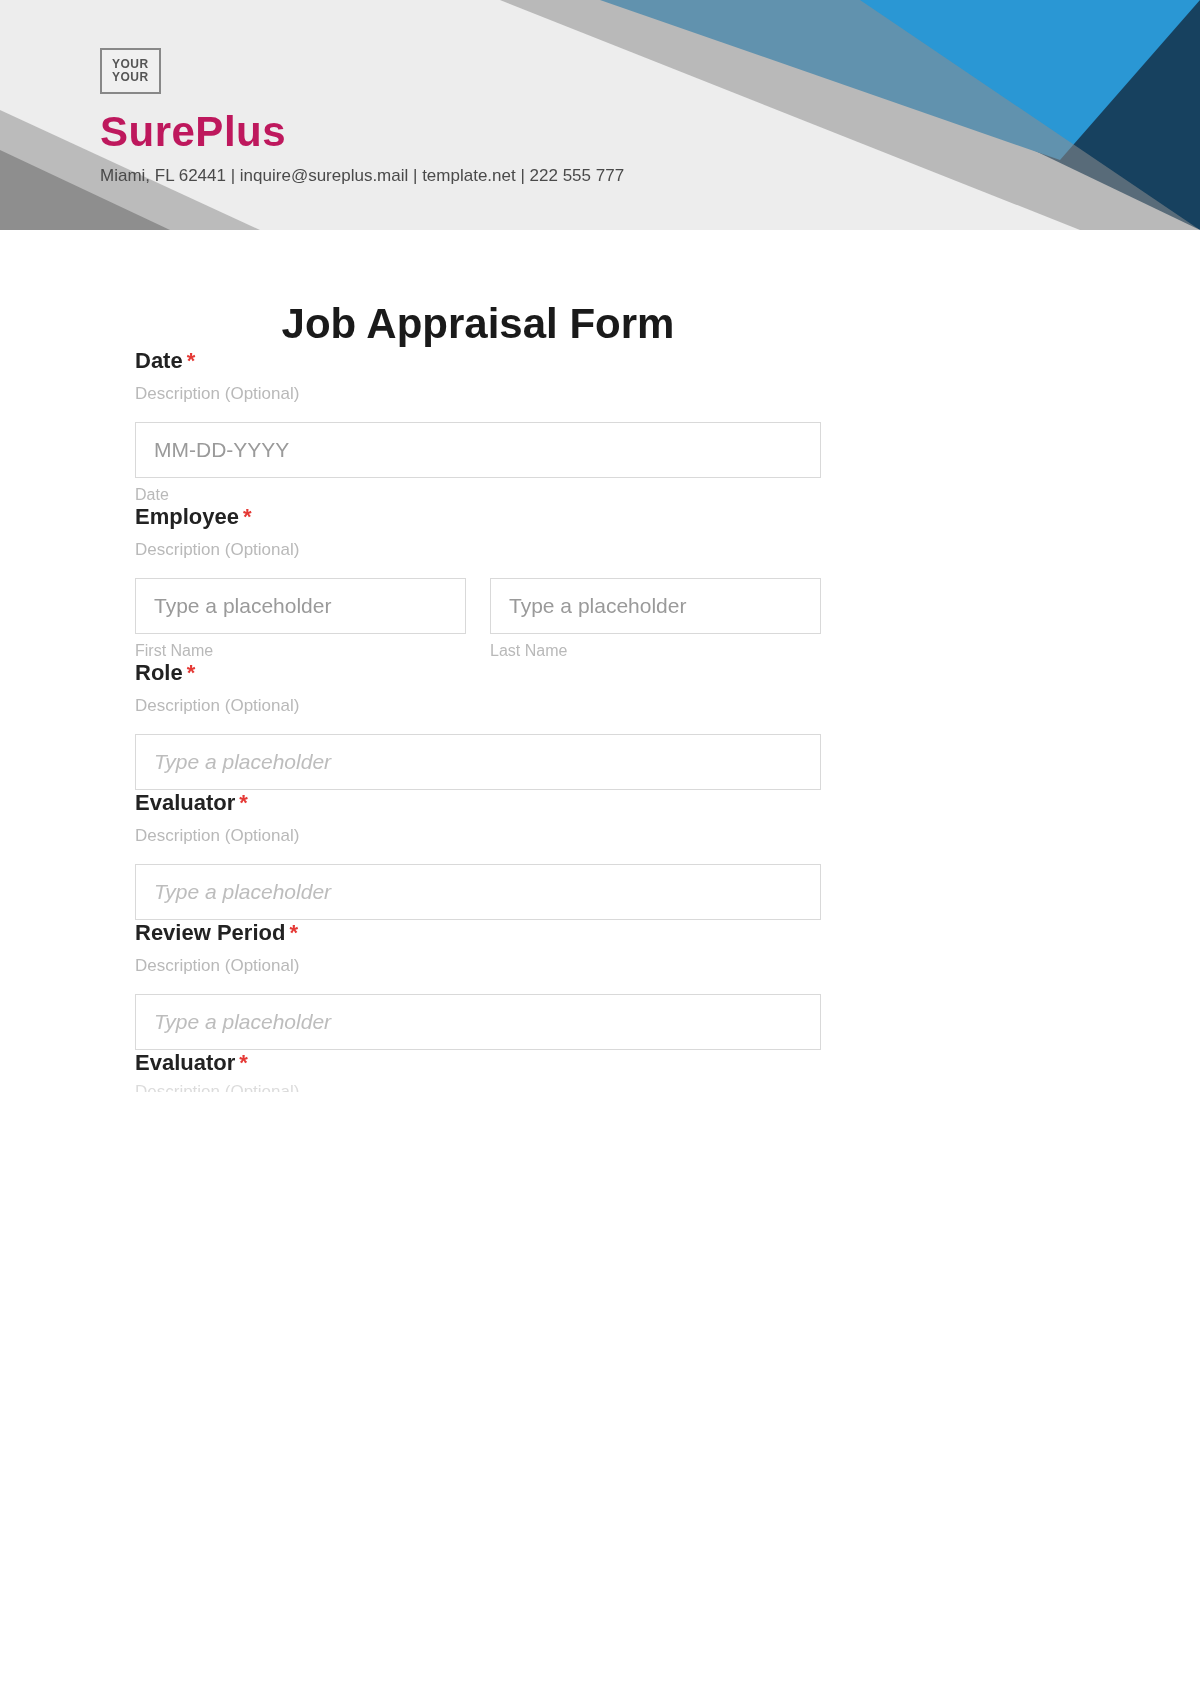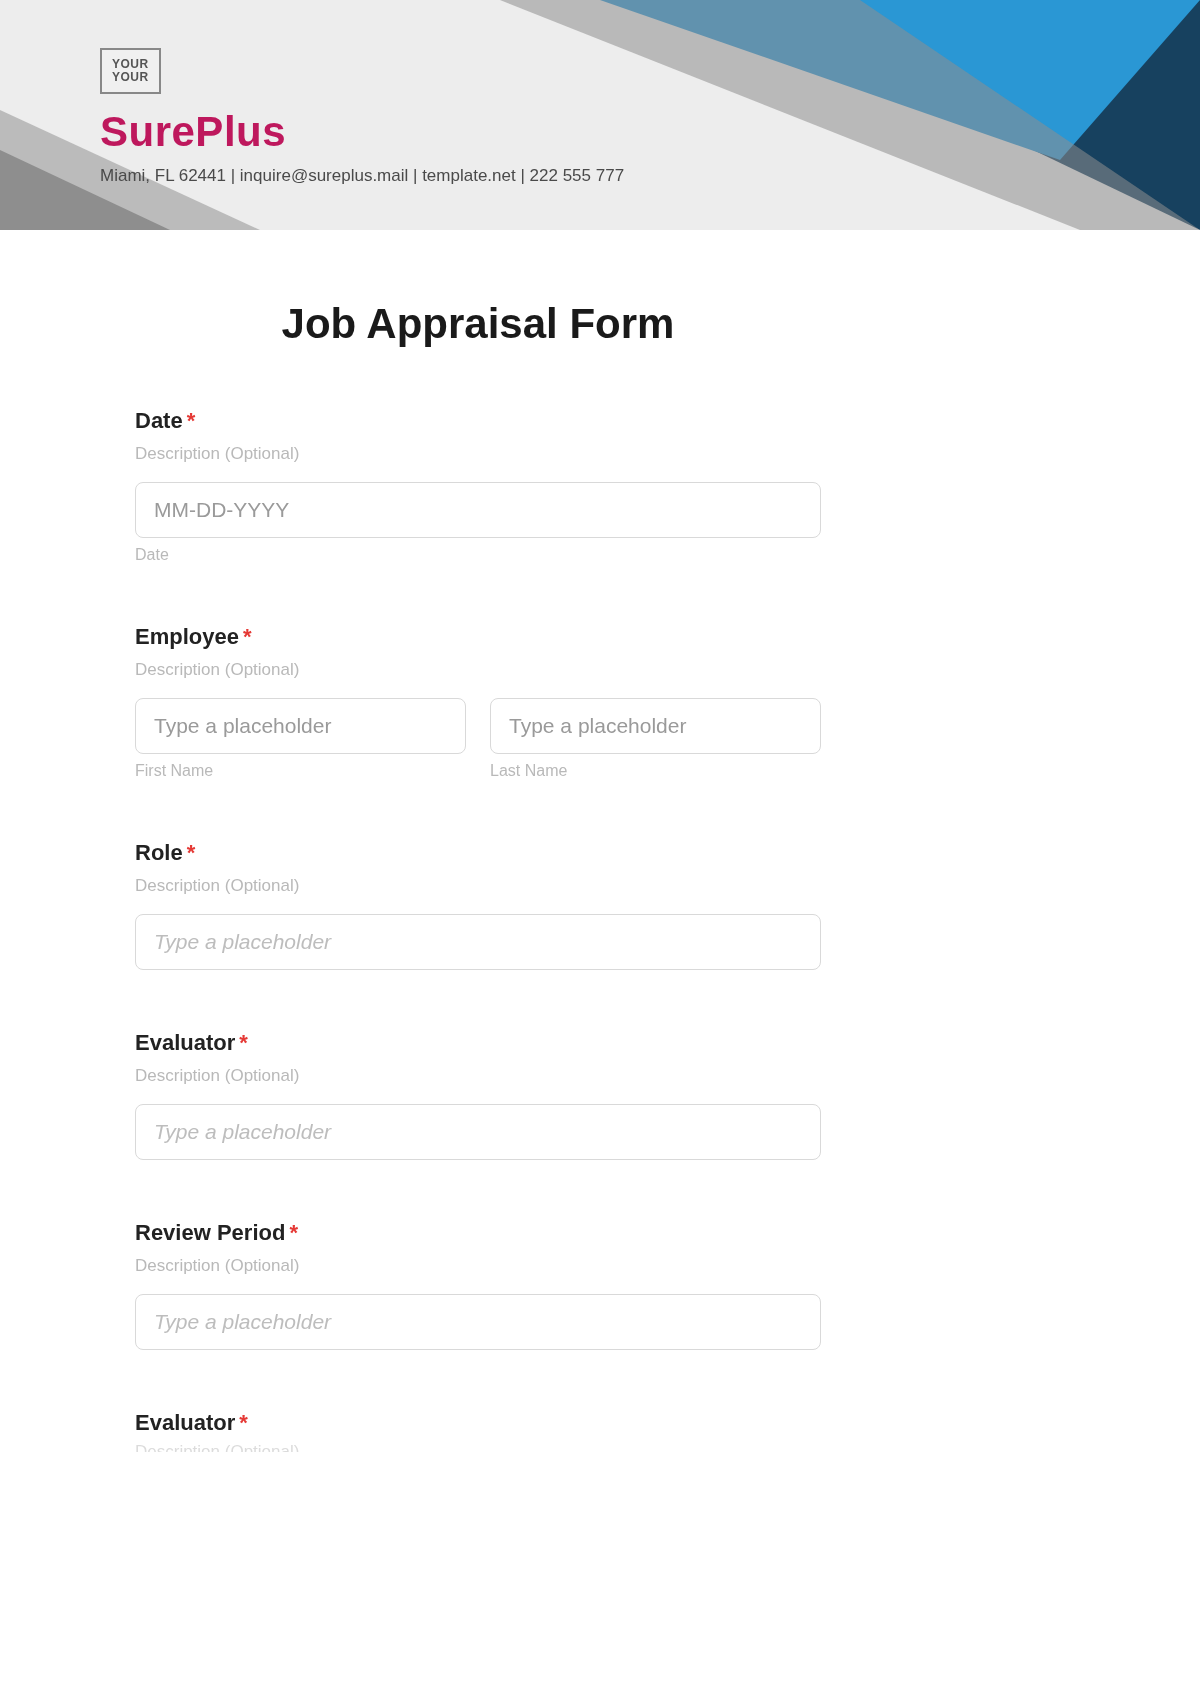--- a/index.html
+++ b/index.html
@@ -24,28 +24,28 @@
   }
   .company-sub {
     margin-top: 10px; font-size: 17px; color: #4a4a4a;
   }
 
   
   .form-wrap { width: 956px; padding: 70px 135px 40px 135px; }
   .form-title { text-align: center; font-size: 42px; font-weight: 700; color: #1a1a1a; }
   .form-desc { text-align: center; font-size: 22px; color: #555; margin-top: 24px; }
 
-  .field-block { margin-top: 60px; }
+  .field-block { }
   .fld-label { font-size: 22px; font-weight: 700; color: #222; }
   .req { color: #e53935; font-weight: 700; margin-left: 4px; }
   .fld-meta { font-size: 17px; color: #b9b9b9; margin-top: 10px; }
   .fld-sub { font-size: 16px; color: #b9b9b9; margin-top: 8px; }
 
   .text-input {
-    width: 100%; height: 56px; border: 1px solid #d9d9d9; border-radius: 8px;
+    width: 100%; height: 56px; border: 1px solid #d9d9d9; border-radius: 0;
     padding: 0 18px; font-size: 21px; color: #333; background: #fff;
     margin-top: 18px; outline: none;
   }
   .text-input::placeholder { color: #9a9a9a; }
   .text-input.italic::placeholder { font-style: italic; color: #bdbdbd; }
 
   .row-2 { display: flex; gap: 24px; margin-top: 18px; }
   .col { flex: 1 1 0; }
   .col .text-input { margin-top: 0; }
 

